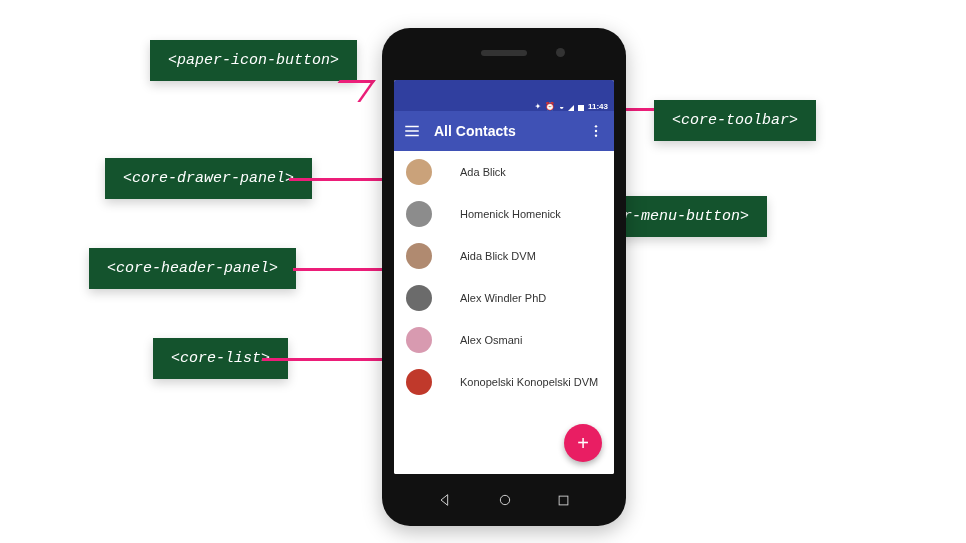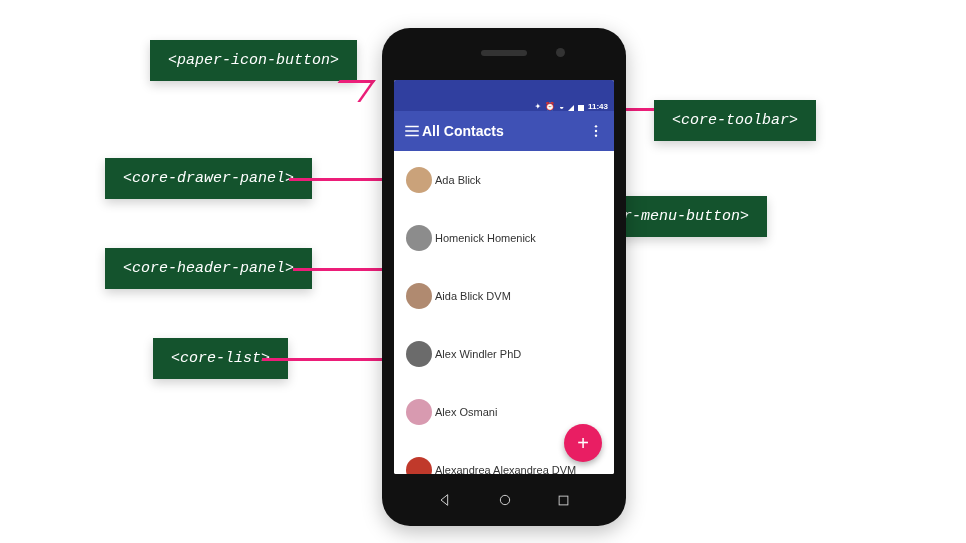--- a/index.html
+++ b/index.html
@@ -70,38 +70,38 @@
   .al:before { content: "\23F0"; font-size: 8px; }
 
   
   .toolbar {
     height: 40px;
     background: #3f51b5;
     color: #fff;
     display: flex;
     align-items: center;
     padding: 16px 8px;
-    gap: 0;
+    gap: 12px;
     font-weight: 600;
     font-size: 14px;
   }
   .toolbar .spacer { flex: 1; }
   .ham, .more {
     width: 20px; height: 20px;
     display: flex; align-items: center; justify-content: center;
     cursor: pointer;
   }
   .ham svg, .more svg { fill: #fff; }
 
   
   .list { flex: 1; overflow: hidden; background:#fff; }
   .row {
     display: flex; align-items: center;
-    gap: 3px;
-    padding: 16px 12px;
+    gap: 28px;
+    padding: 8px 12px;
     font-size: 11px;
     color: #333;
   }
   .avatar {
     width: 26px; height: 26px; border-radius: 50%;
     flex-shrink: 0;
   }
 
   
   .fab {
@@ -166,21 +166,21 @@
 <div class="dot" style="left:598px; top:104px;"></div>
 
 <div class="label" style="left:105px; top:158px;">&lt;core-drawer-panel&gt;</div>
 <div class="line" style="left:289px; top:178px; width:96px; height:3px;"></div>
 <div class="dot" style="left:382px; top:174px;"></div>
 
 <div class="label" style="left:560px; top:196px;">&lt;paper-menu-button&gt;</div>
 <div class="line" style="left:600px; top:118px; width:3px; height:80px;"></div>
 <div class="dot" style="left:596px; top:112px;"></div>
 
-<div class="label" style="left:105px; top:248px;">&lt;core-header-panel&gt;</div>
+<div class="label" style="left:89px; top:248px;">&lt;core-header-panel&gt;</div>
 <div class="line" style="left:293px; top:268px; width:96px; height:3px;"></div>
 <div class="dot" style="left:386px; top:264px;"></div>
 
 <div class="label" style="left:153px; top:338px;">&lt;core-list&gt;</div>
 <div class="line" style="left:262px; top:358px; width:126px; height:3px;"></div>
 <div class="dot" style="left:386px; top:354px;"></div>
 
 <div class="phone">
   <div class="speaker"></div>
   <div class="camera"></div>
@@ -229,21 +229,21 @@
         <div class="row">
           <div class="avatar" style="background: rgb(107, 107, 107);"></div>
           <span>Alex Windler PhD</span>
         </div>
         <div class="row">
           <div class="avatar" style="background: rgb(216, 154, 176);"></div>
           <span>Alex Osmani</span>
         </div>
         <div class="row">
           <div class="avatar" style="background: rgb(192, 57, 43);"></div>
-          <span>Alexandrea Alexandrea DVM</span>
+          <span>Konopelski Konopelski DVM</span>
         </div>
       </div>
 
     <div class="fab">+</div>
   </div>
 
   <div class="navbar">
     <svg width="16" height="16" viewBox="0 0 24 24">
         <path d="M16 4 L6 12 L16 20 Z"></path>
       </svg>

